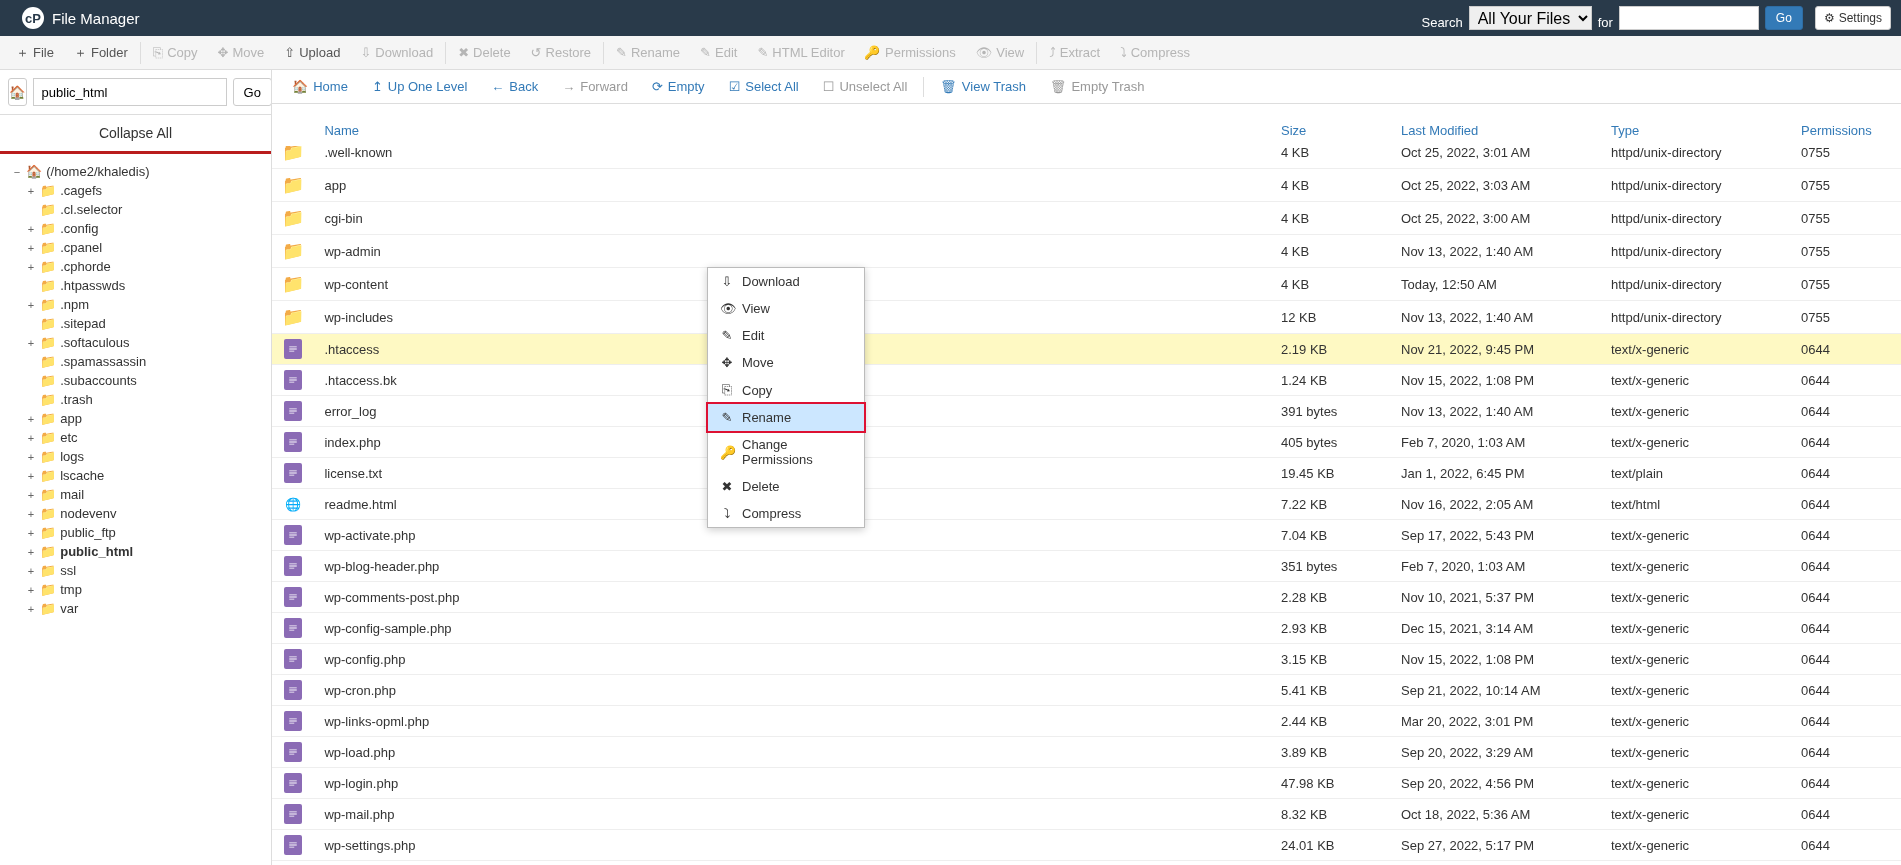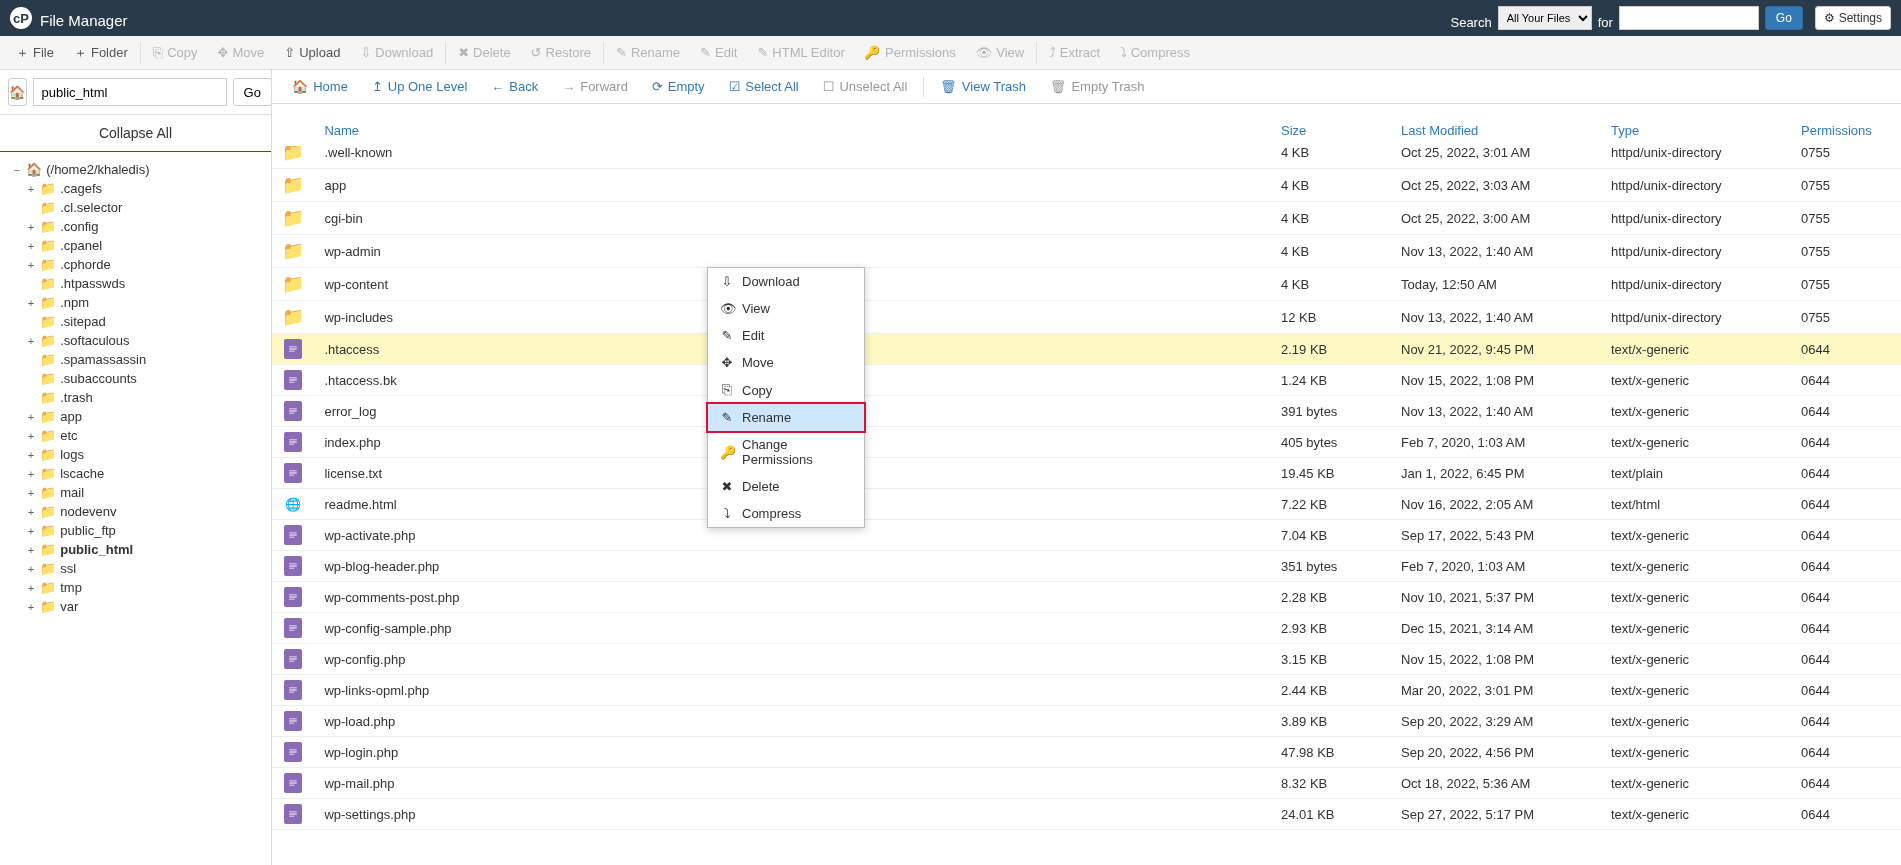--- a/index.html
+++ b/index.html
@@ -1,38 +1,38 @@
 <!DOCTYPE html>
 <html><head>
 <meta charset="utf-8">
 <style>
 * { margin: 0; padding: 0; box-sizing: border-box; }
 body { font-family: -apple-system, BlinkMacSystemFont, "Segoe UI", Arial, sans-serif; font-size: 13px; color: #333; overflow: hidden; }
 .header { background: #293a4a; color: #fff; height: 36px; display: flex; align-items: center; padding: 0 10px; }
-.header-left { display: flex; align-items: flex-end; gap: 8px; flex: 1; }
+.header-left { display: flex; align-items: center; gap: 8px; flex: 1; margin-left: 12px; }
 .cp-logo { width: 22px; height: 22px; background: #fff; border-radius: 50%; color: #293a4a; display: flex; align-items: center; justify-content: center; font-weight: bold; font-size: 13px; }
 .header-title { font-size: 15px; font-weight: 400; }
 .header-search { display: flex; align-items: flex-end; gap: 6px; font-size: 13px; }
-.header-search select { height: 24px; border: 1px solid #ccc; font-size: 11px; padding: 0 4px; }
+.header-search select { height: 24px; border: 1px solid #ccc; font-size: 16px; padding: 0 4px; }
 .header-search input[type="text"] { height: 24px; border: 1px solid #ccc; width: 140px; padding: 0 6px; }
 .btn-go { background: #337ab7; color: #fff; border: 1px solid #2e6da4; height: 24px; padding: 0 10px; cursor: pointer; border-radius: 3px; font-size: 12px; }
 .btn-settings { background: #fff; color: #333; border: 1px solid #ccc; height: 24px; padding: 0 8px; cursor: pointer; border-radius: 3px; font-size: 12px; margin-left: 6px; display: flex; align-items: center; gap: 4px; }
 
 .toolbar { background: #f5f5f5; border-bottom: 1px solid #ddd; height: 34px; display: flex; align-items: center; padding: 0 6px; }
 .toolbar-item { display: flex; align-items: center; gap: 4px; padding: 0 10px; height: 100%; cursor: pointer; color: #555; font-size: 13px; border-right: 0px solid transparent; }
 .toolbar-item.disabled { color: #b5b5b5; cursor: default; }
 .toolbar-sep { width: 1px; height: 22px; background: #ddd; margin: 0 2px; }
 
 .main { display: flex; height: calc(100vh - 70px); }
 .sidebar { width: 272px; border-right: 1px solid #ddd; overflow-y: auto; }
 .path-row { display: flex; padding: 8px; gap: 6px; border-bottom: 1px solid #ddd; }
 .home-btn { width: 34px; height: 28px; border: 1px solid #ccc; background: #fff; display: flex; align-items: center; justify-content: center; cursor: pointer; border-radius: 3px; color: #555; }
 .path-input { flex: 1; height: 28px; border: 1px solid #ccc; padding: 0 8px; font-size: 13px; }
 .go-btn2 { height: 28px; padding: 0 10px; border: 1px solid #ccc; background: #fff; cursor: pointer; border-radius: 3px; font-size: 13px; }
-.collapse-all { text-align: center; padding: 10px; border-bottom: 1px solid #b91c1c; cursor: pointer; color: #333; font-size: 14px; }
+.collapse-all { text-align: center; padding: 10px; border-bottom: 3px solid #b91c1c; cursor: pointer; color: #333; font-size: 14px; }
 .tree { padding: 8px 8px 8px 12px; font-size: 13px; }
 .tree-item { display: flex; align-items: center; gap: 4px; padding: 2px 0; white-space: nowrap; }
 .tree-children { margin-left: 14px; }
 .tree-toggle { width: 10px; color: #666; font-size: 11px; display: inline-block; text-align: center; cursor: pointer; }
 .folder-icon-closed { color: #f0ad4e; }
 .tree-label { cursor: pointer; }
 .tree-label.bold { font-weight: bold; }
 
 .content { flex: 1; display: flex; flex-direction: column; overflow: hidden; }
 .action-bar { height: 34px; border-bottom: 1px solid #ddd; display: flex; align-items: center; padding: 0 8px; }
@@ -511,20 +511,32 @@
               <td>Nov 15, 2022, 1:08 PM</td>
               <td>text/x-generic</td>
               <td>0644</td>
             </tr>
             <tr>
               <td class="icon-cell"><span class="row-file-icon">
                   <svg viewBox="0 0 24 24" width="10" height="10">
                     <path d="M3 6h18v2H3zM3 11h18v2H3zM3 16h12v2H3z"></path>
                   </svg>
                 </span></td>
+              <td>wp-cron.php</td>
+              <td>5.41 KB</td>
+              <td>Sep 21, 2022, 10:14 AM</td>
+              <td>text/x-generic</td>
+              <td>0644</td>
+            </tr>
+            <tr>
+              <td class="icon-cell"><span class="row-file-icon">
+                  <svg viewBox="0 0 24 24" width="10" height="10">
+                    <path d="M3 6h18v2H3zM3 11h18v2H3zM3 16h12v2H3z"></path>
+                  </svg>
+                </span></td>
               <td>wp-links-opml.php</td>
               <td>2.44 KB</td>
               <td>Mar 20, 2022, 3:01 PM</td>
               <td>text/x-generic</td>
               <td>0644</td>
             </tr>
             <tr>
               <td class="icon-cell"><span class="row-file-icon">
                   <svg viewBox="0 0 24 24" width="10" height="10">
                     <path d="M3 6h18v2H3zM3 11h18v2H3zM3 16h12v2H3z"></path>

